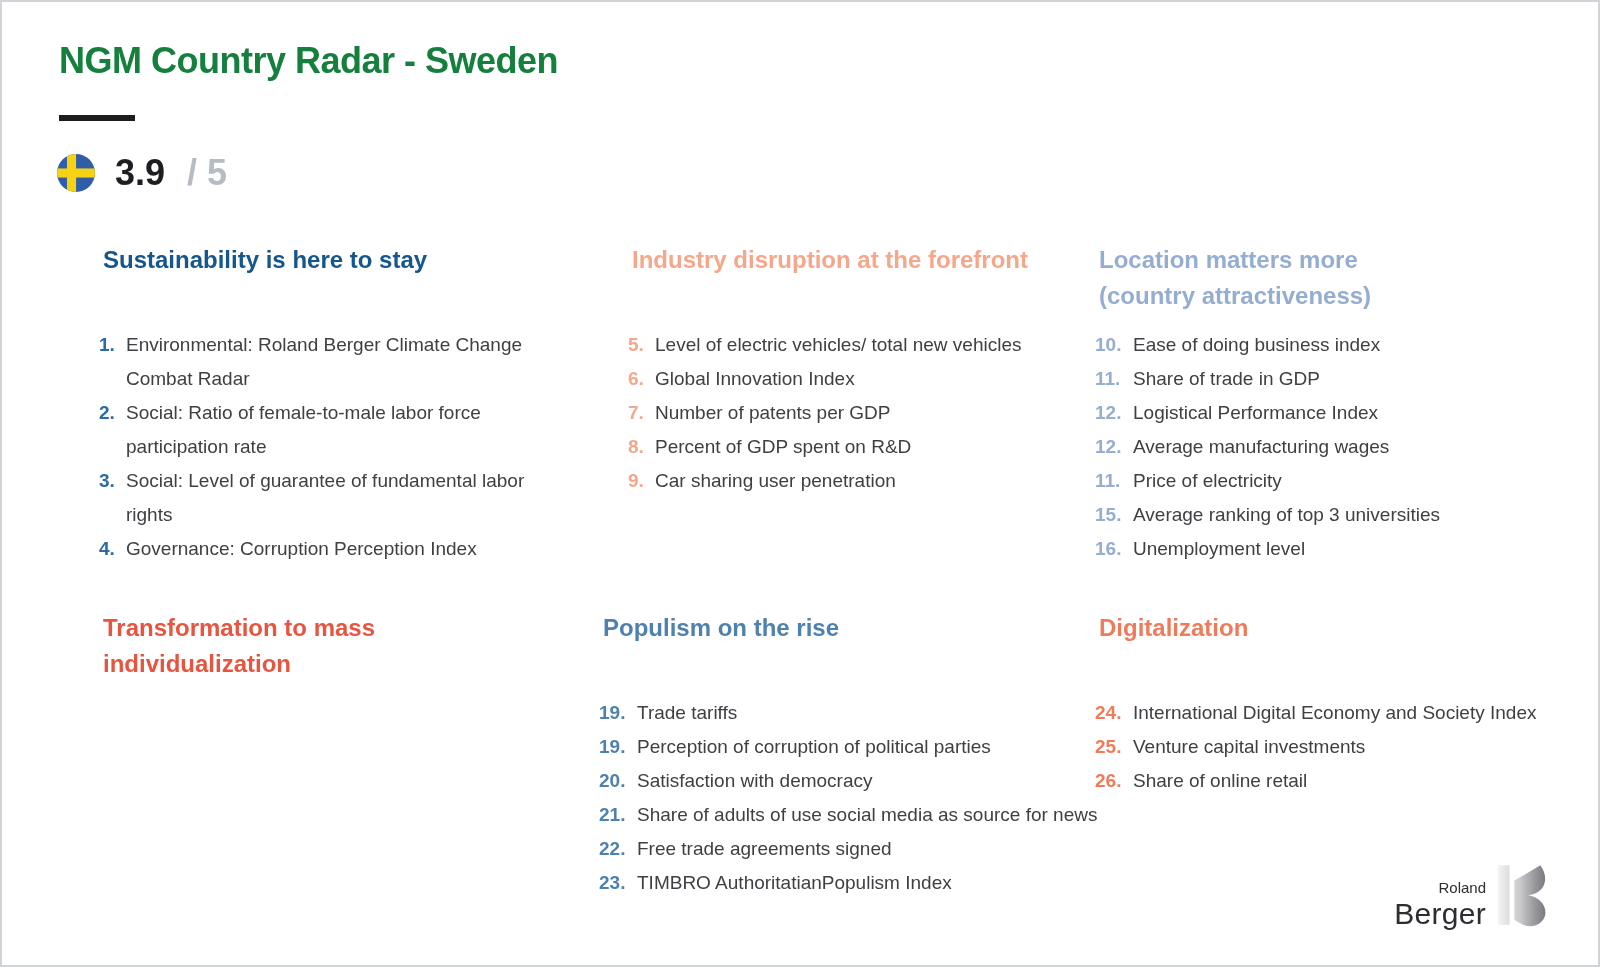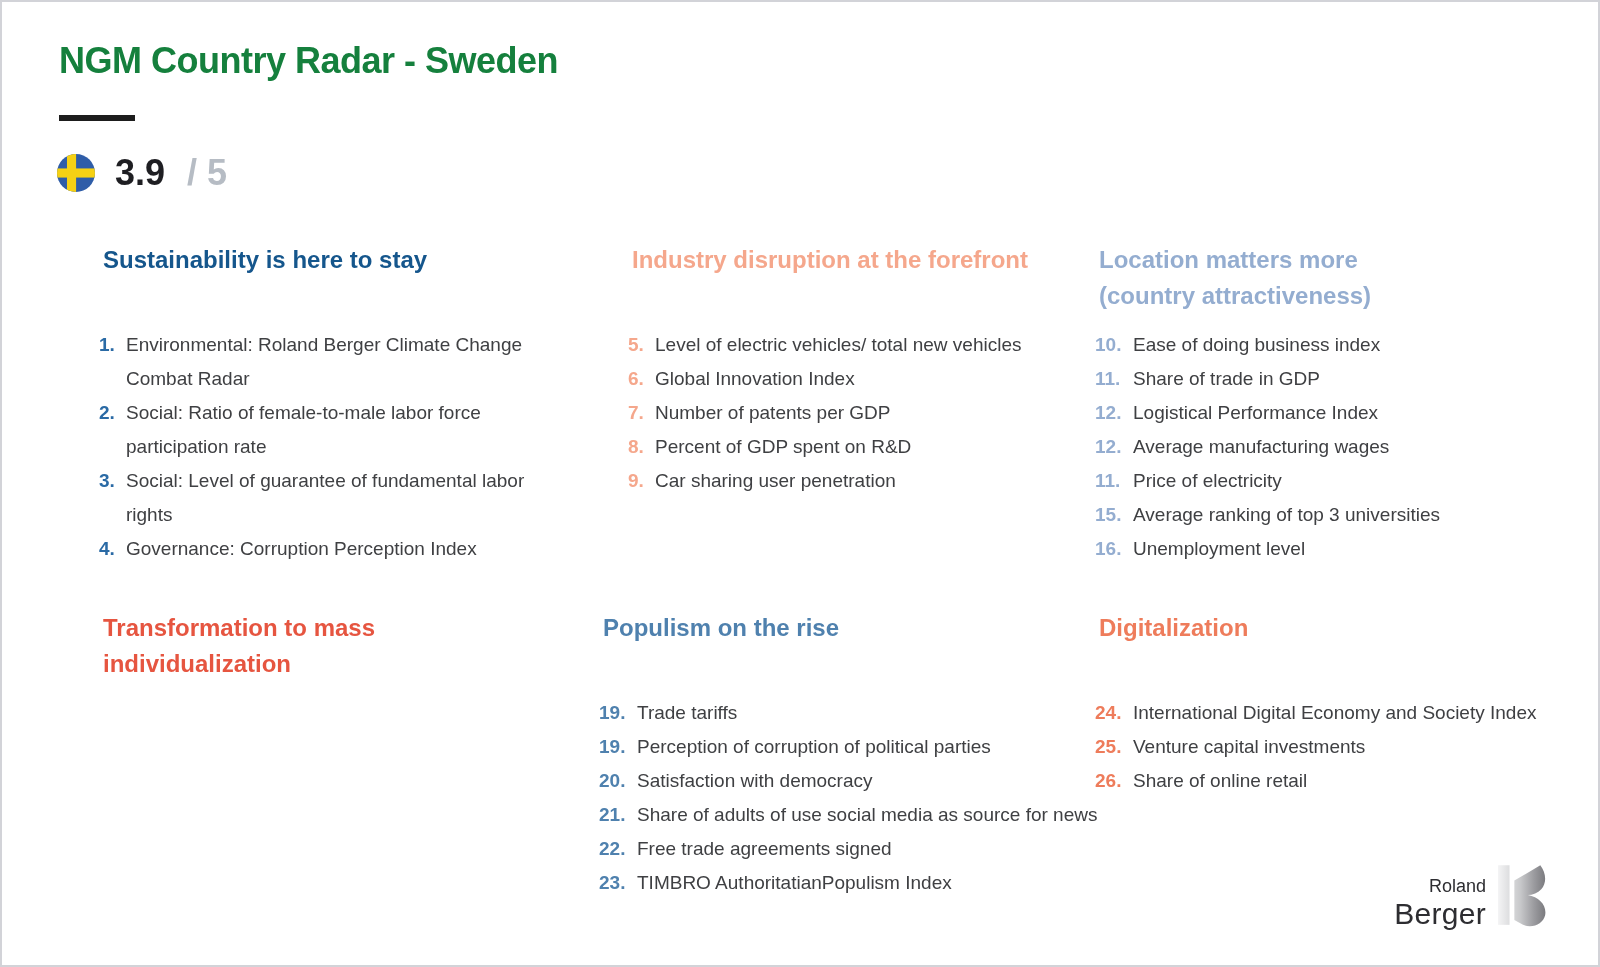--- a/index.html
+++ b/index.html
@@ -37,21 +37,21 @@
     white-space:pre-line;
     color:var(--accent,#333);
   }
   .items{list-style:none;margin:0;padding:0;font-size:19px;line-height:34px;color:#3f4043;}
   .items li{position:relative;padding-left:27px;}
   .items.dd li{padding-left:38px;}
   .items .num{position:absolute;left:0;font-weight:700;color:var(--num,var(--accent,#333));}
 
   .logo{position:absolute;right:50px;bottom:36px;display:flex;align-items:flex-end;gap:12px;}
   .logo-text{text-align:right;color:#2d2d31;line-height:1;}
-  .logo-roland{font-size:18px;margin-bottom:4px;}
+  .logo-roland{font-size:15px;margin-bottom:4px;}
   .logo-berger{font-size:30px;letter-spacing:0.3px;}
   .bmark svg{width:50px;height:66px;display:block;}
 </style>
 </head>
 <body>
 
 <h1 class="title">NGM Country Radar - Sweden</h1>
 <div class="rule"></div>
 
 <div class="score">

